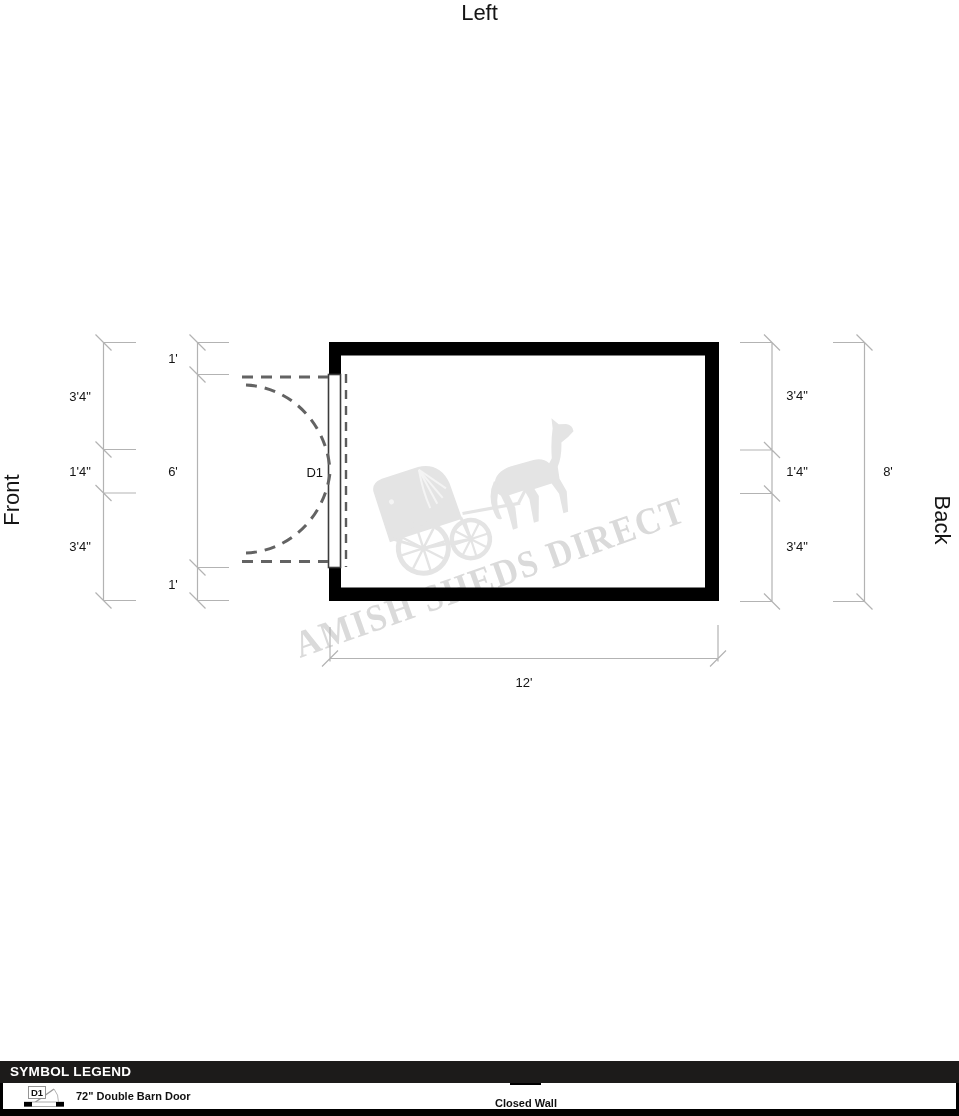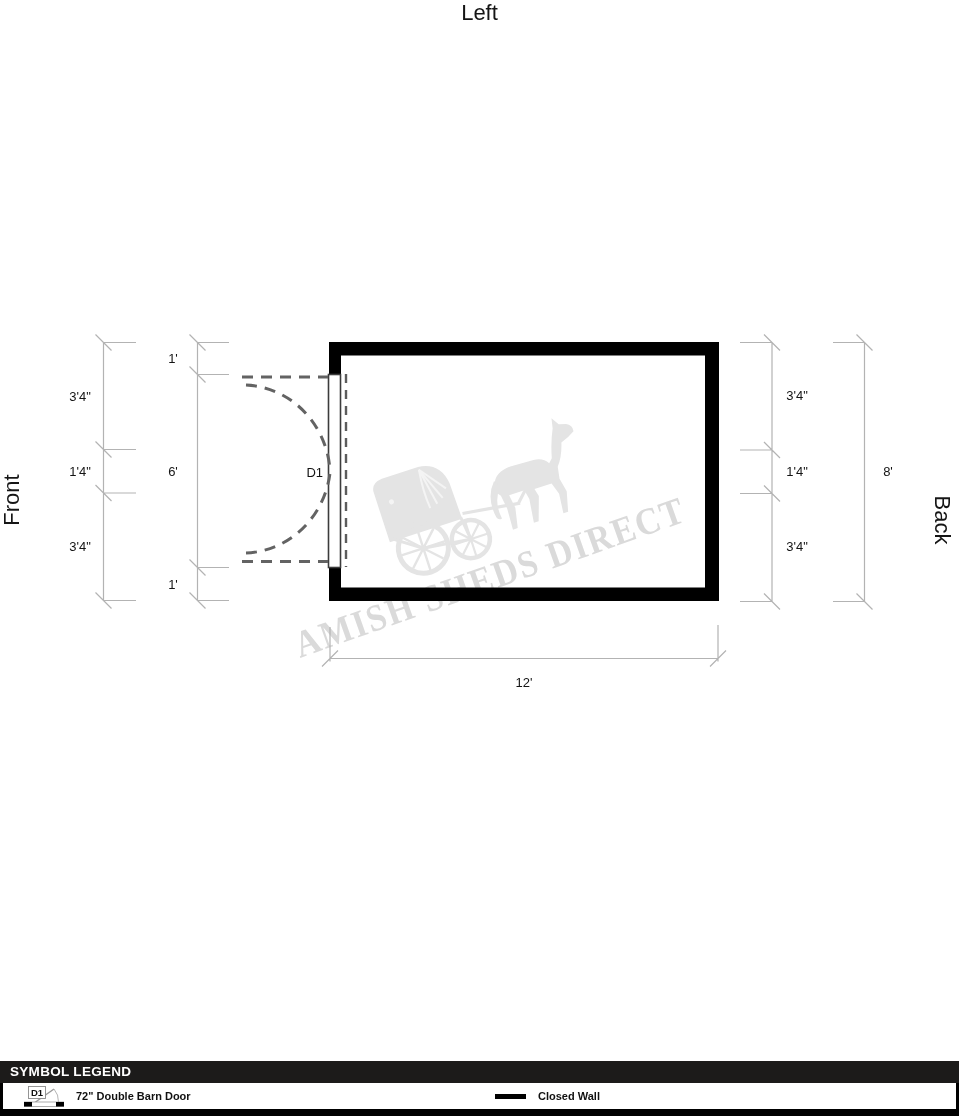--- a/index.html
+++ b/index.html
@@ -20,21 +20,21 @@
   
   .legend{position:absolute;left:0;top:1061px;width:959px;}
   .legend-header{background:#1c1b1a;height:22px;line-height:22px;color:#fff;
      font-weight:bold;font-size:13.5px;padding-left:10px;letter-spacing:.3px;
      transform-origin:left center;}
   .legend-body{position:relative;height:26px;background:#fff;
      border-left:3px solid #000;border-right:3px solid #000;}
   .legend-item{position:absolute;top:0;height:26px;display:flex;
      align-items:center;gap:12px;}
   .legend-item-door{left:21px;}
-  .legend-item-wall{left:492px;}
+  .legend-item-wall{left:492px;flex-direction:column;}
   .legend-label{font-size:11px;font-weight:bold;color:#111;}
   .wall-swatch{display:inline-block;width:31px;height:5px;background:#000;}
   .legend-bottom-bar{height:7px;background:#000;}
 </style>
 </head>
 <body>
 
 <div class="page">
 
   <div class="orient orient-top">Left</div>

